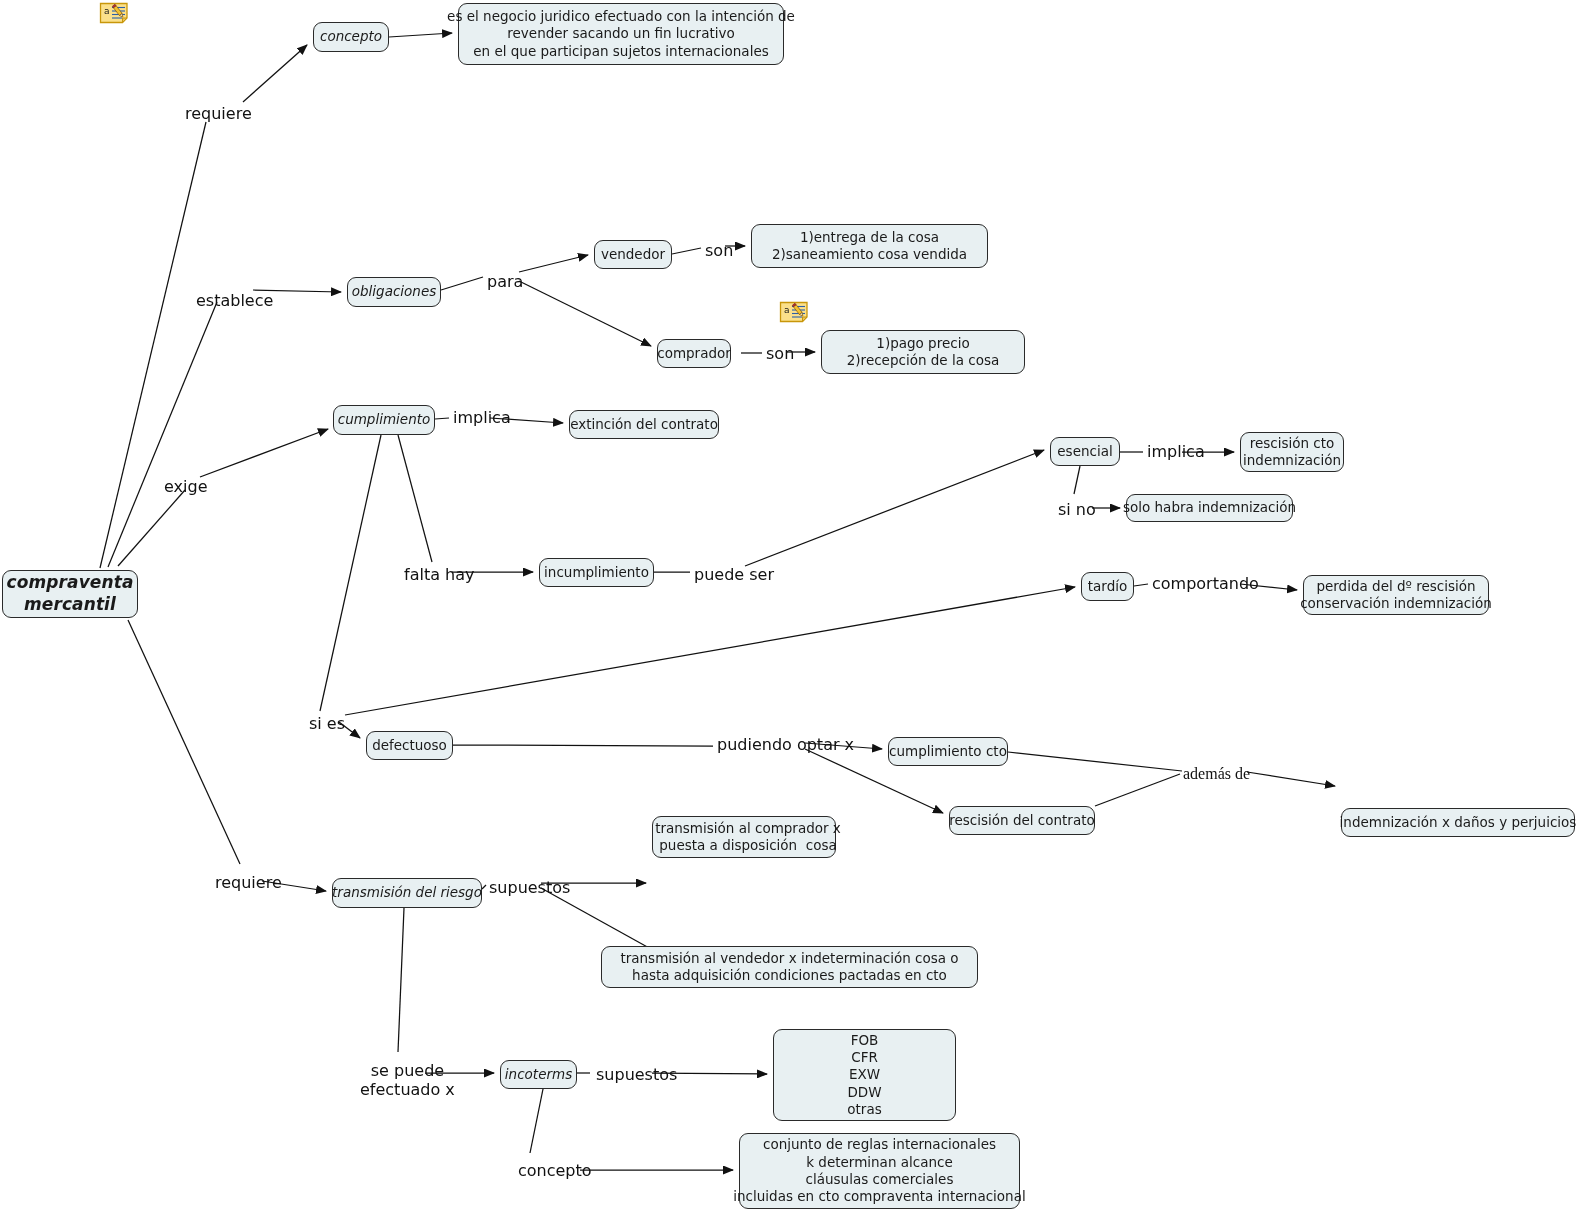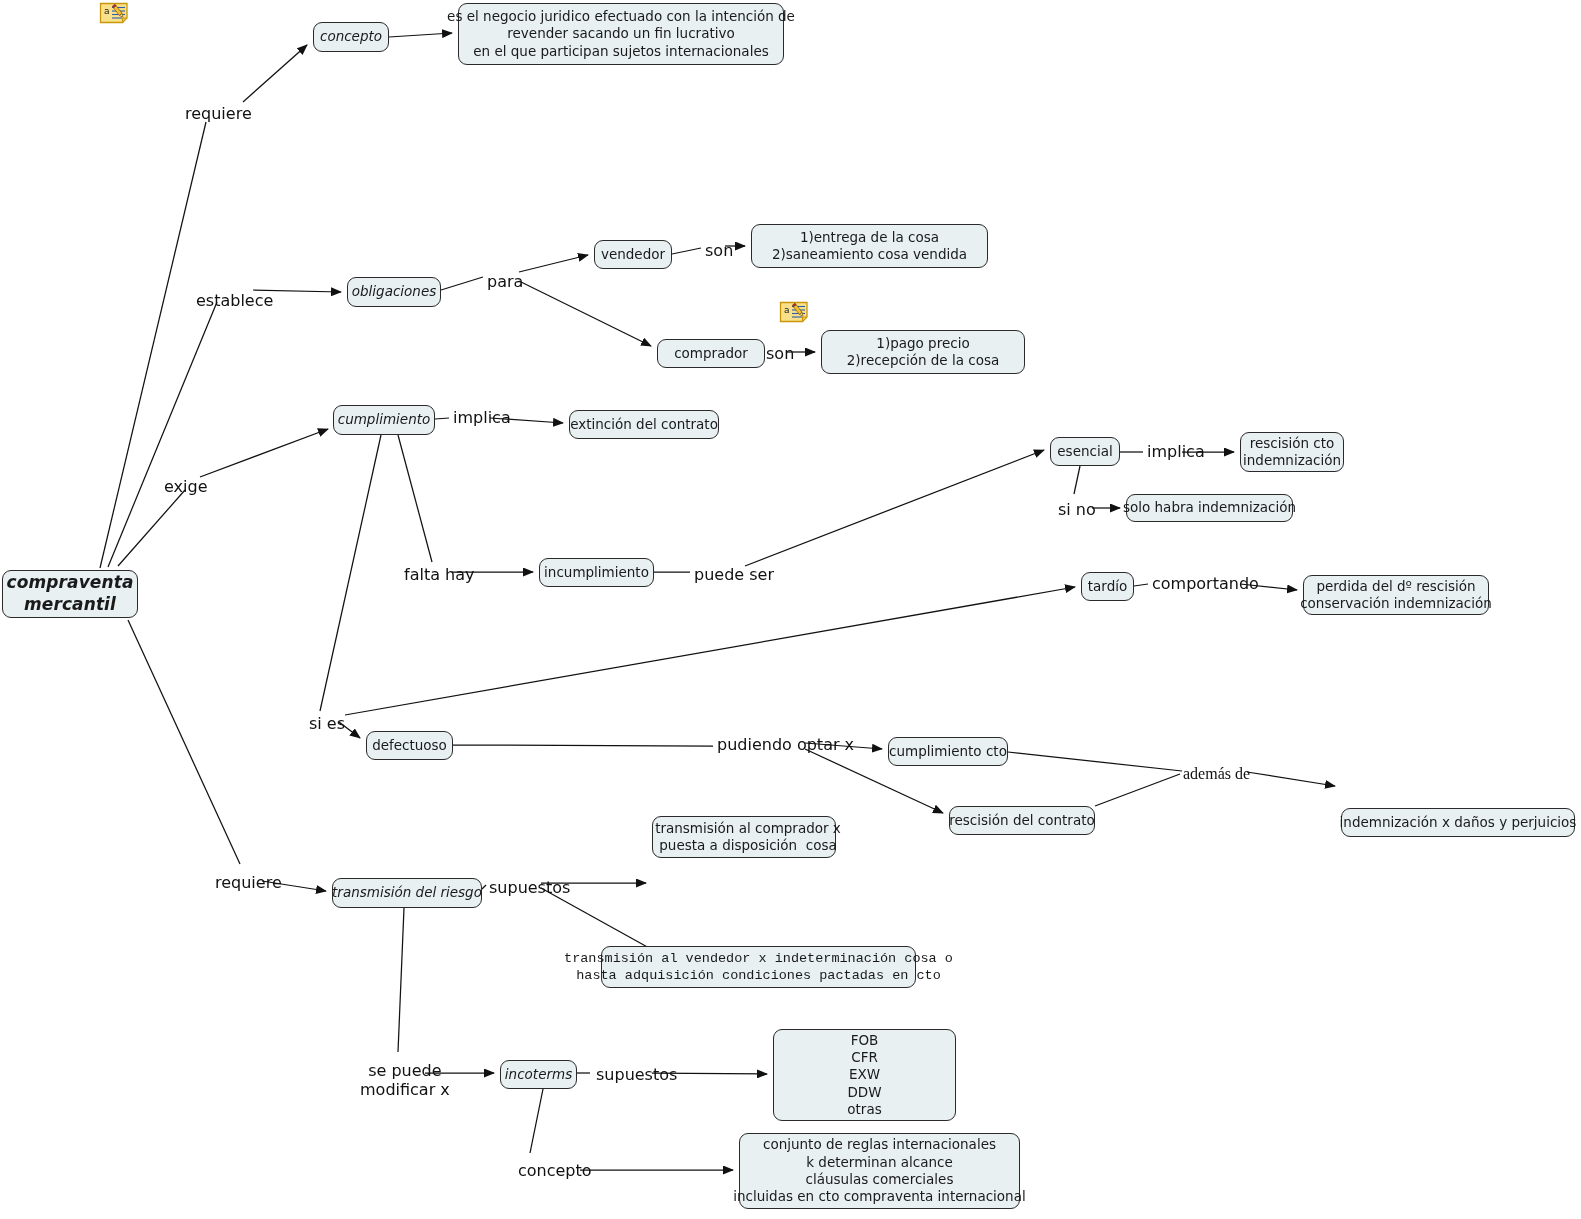--- a/index.html
+++ b/index.html
@@ -150,41 +150,41 @@
       <div class="node root" style="left: 2px; top: 570px; width: 136px; height: 48px;">compraventa
 mercantil</div>
       <div class="node concept" style="left: 313px; top: 22px; width: 76px; height: 30px;">concepto</div>
       <div class="node " style="left: 458px; top: 3px; width: 326px; height: 62px;">es el negocio juridico efectuado con la intención de
 revender sacando un fin lucrativo
 en el que participan sujetos internacionales</div>
       <div class="node concept" style="left: 347px; top: 277px; width: 94px; height: 30px;">obligaciones</div>
       <div class="node " style="left: 594px; top: 240px; width: 78px; height: 29px;">vendedor</div>
       <div class="node " style="left: 751px; top: 224px; width: 237px; height: 44px;">1)entrega de la cosa
 2)saneamiento cosa vendida</div>
-      <div class="node " style="left: 657px; top: 339px; width: 108px; height: 29px;">comprador</div>
+      <div class="node " style="left: 657px; top: 339px; width: 74px; height: 29px;">comprador</div>
       <div class="node " style="left: 821px; top: 330px; width: 204px; height: 44px;">1)pago precio
 2)recepción de la cosa</div>
       <div class="node concept" style="left: 333px; top: 405px; width: 102px; height: 30px;">cumplimiento</div>
       <div class="node " style="left: 569px; top: 410px; width: 150px; height: 29px;">extinción del contrato</div>
       <div class="node " style="left: 539px; top: 558px; width: 115px; height: 29px;">incumplimiento</div>
       <div class="node " style="left: 1050px; top: 437px; width: 70px; height: 29px;">esencial</div>
       <div class="node " style="left: 1240px; top: 432px; width: 104px; height: 40px; padding-left: 8px;">rescisión cto
 indemnización</div>
       <div class="node " style="left: 1126px; top: 494px; width: 167px; height: 28px;">solo habra indemnización</div>
       <div class="node " style="left: 1081px; top: 572px; width: 53px; height: 29px;">tardío</div>
       <div class="node " style="left: 1303px; top: 575px; width: 186px; height: 40px;">perdida del dº rescisión
 conservación indemnización</div>
       <div class="node " style="left: 366px; top: 731px; width: 87px; height: 29px;">defectuoso</div>
       <div class="node " style="left: 888px; top: 737px; width: 120px; height: 29px;">cumplimiento cto</div>
       <div class="node " style="left: 949px; top: 806px; width: 146px; height: 29px;">rescisión del contrato</div>
       <div class="node " style="left: 1341px; top: 775px; width: 234px; height: 29px; margin-top: 33px;">indemnización x daños y perjuicios</div>
       <div class="node concept" style="left: 332px; top: 878px; width: 150px; height: 30px;">transmisión del riesgo</div>
       <div class="node " style="left: 652px; top: 816px; width: 184px; height: 42px; padding-left: 16px;">transmisión al comprador x
 puesta a disposición  cosa</div>
-      <div class="node " style="left: 601px; top: 946px; width: 315px; height: 42px; font-family: Liberation Mono, monospace;">transmisión al vendedor x indeterminación cosa o
+      <div class="node " style="left: 601px; top: 946px; width: 377px; height: 42px;">transmisión al vendedor x indeterminación cosa o
 hasta adquisición condiciones pactadas en cto</div>
       <div class="node concept" style="left: 500px; top: 1060px; width: 77px; height: 29px;">incoterms</div>
       <div class="node " style="left: 773px; top: 1029px; width: 183px; height: 92px;">FOB
 CFR
 EXW
 DDW
 otras</div>
       <div class="node " style="left: 739px; top: 1133px; width: 281px; height: 76px;">conjunto de reglas internacionales
 k determinan alcance
 cláusulas comerciales
@@ -202,21 +202,21 @@
       <div class="linklabel" style="left: 404px; top: 566px;">falta hay</div>
       <div class="linklabel" style="left: 694px; top: 566px;">puede ser</div>
       <div class="linklabel" style="left: 1147px; top: 443px;">implica</div>
       <div class="linklabel" style="left: 1058px; top: 501px;">si no</div>
       <div class="linklabel" style="left: 1152px; top: 575px;">comportando</div>
       <div class="linklabel" style="left: 309px; top: 715px;">si es</div>
       <div class="linklabel" style="left: 717px; top: 736px;">pudiendo optar x</div>
       <div class="linklabel" style="left: 1183px; top: 765px; font-family: Liberation Serif, serif;">además de</div>
       <div class="linklabel" style="left: 489px; top: 879px;">supuestos</div>
       <div class="linklabel" style="left: 360px; top: 1062px;">se puede
-modificar x</div>
+efectuado x</div>
       <div class="linklabel" style="left: 596px; top: 1066px;">supuestos</div>
       <div class="linklabel" style="left: 518px; top: 1162px;">concepto</div>
     </div>
   <div id="notes">
       <div class="note-icon" style="left: 99px; top: 2px;">
         <svg width="30" height="22" viewBox="0 0 30 22">
           <path d="M1.5,1.5 H28 V16 L23.5,20.5 H1.5 Z" fill="#fbe08a" stroke="#c8960a" stroke-width="1.3"></path>
           <path d="M28,16 L23.5,16 L23.5,20.5 Z" fill="#e8c15a" stroke="#c8960a" stroke-width="1"></path>
           <text x="5" y="11.5" font-family="DejaVu Sans, sans-serif" font-size="9" fill="#1a1a1a">a</text>
           <g stroke="#2b5fa8" stroke-width="1.1">

